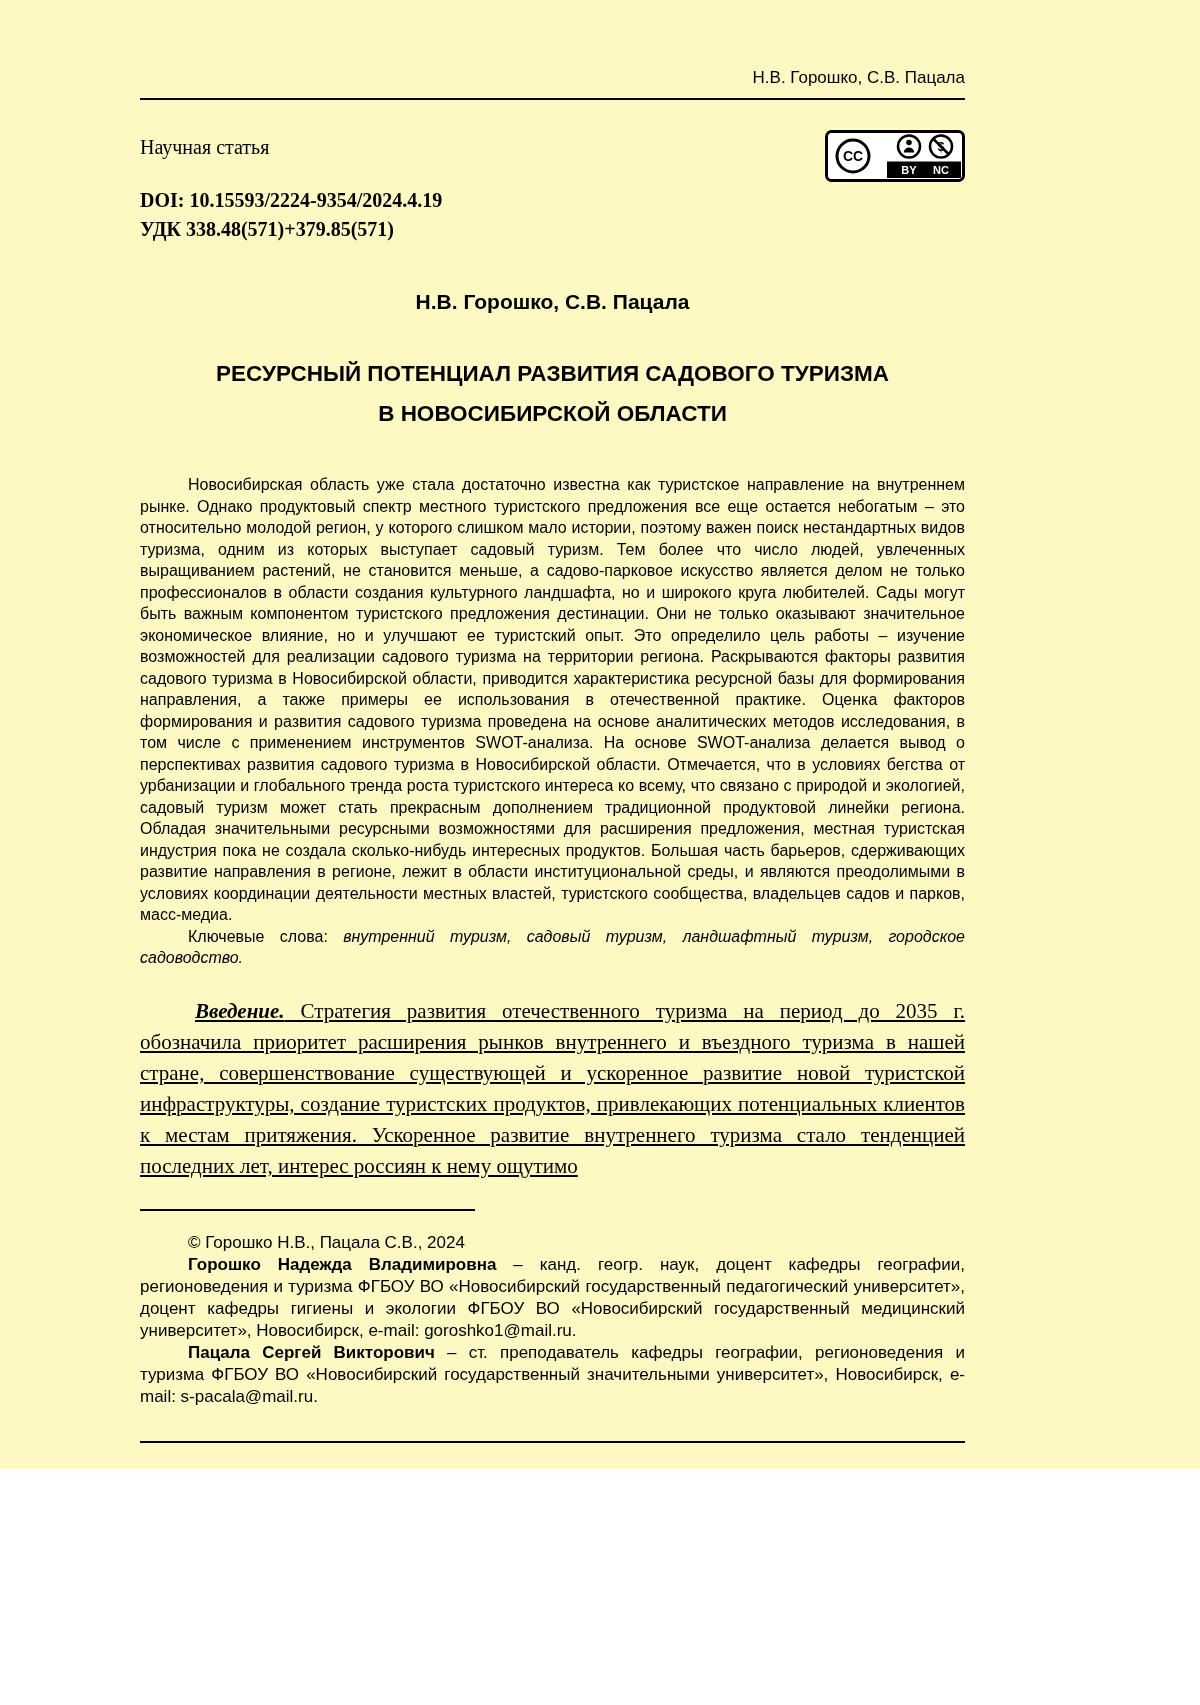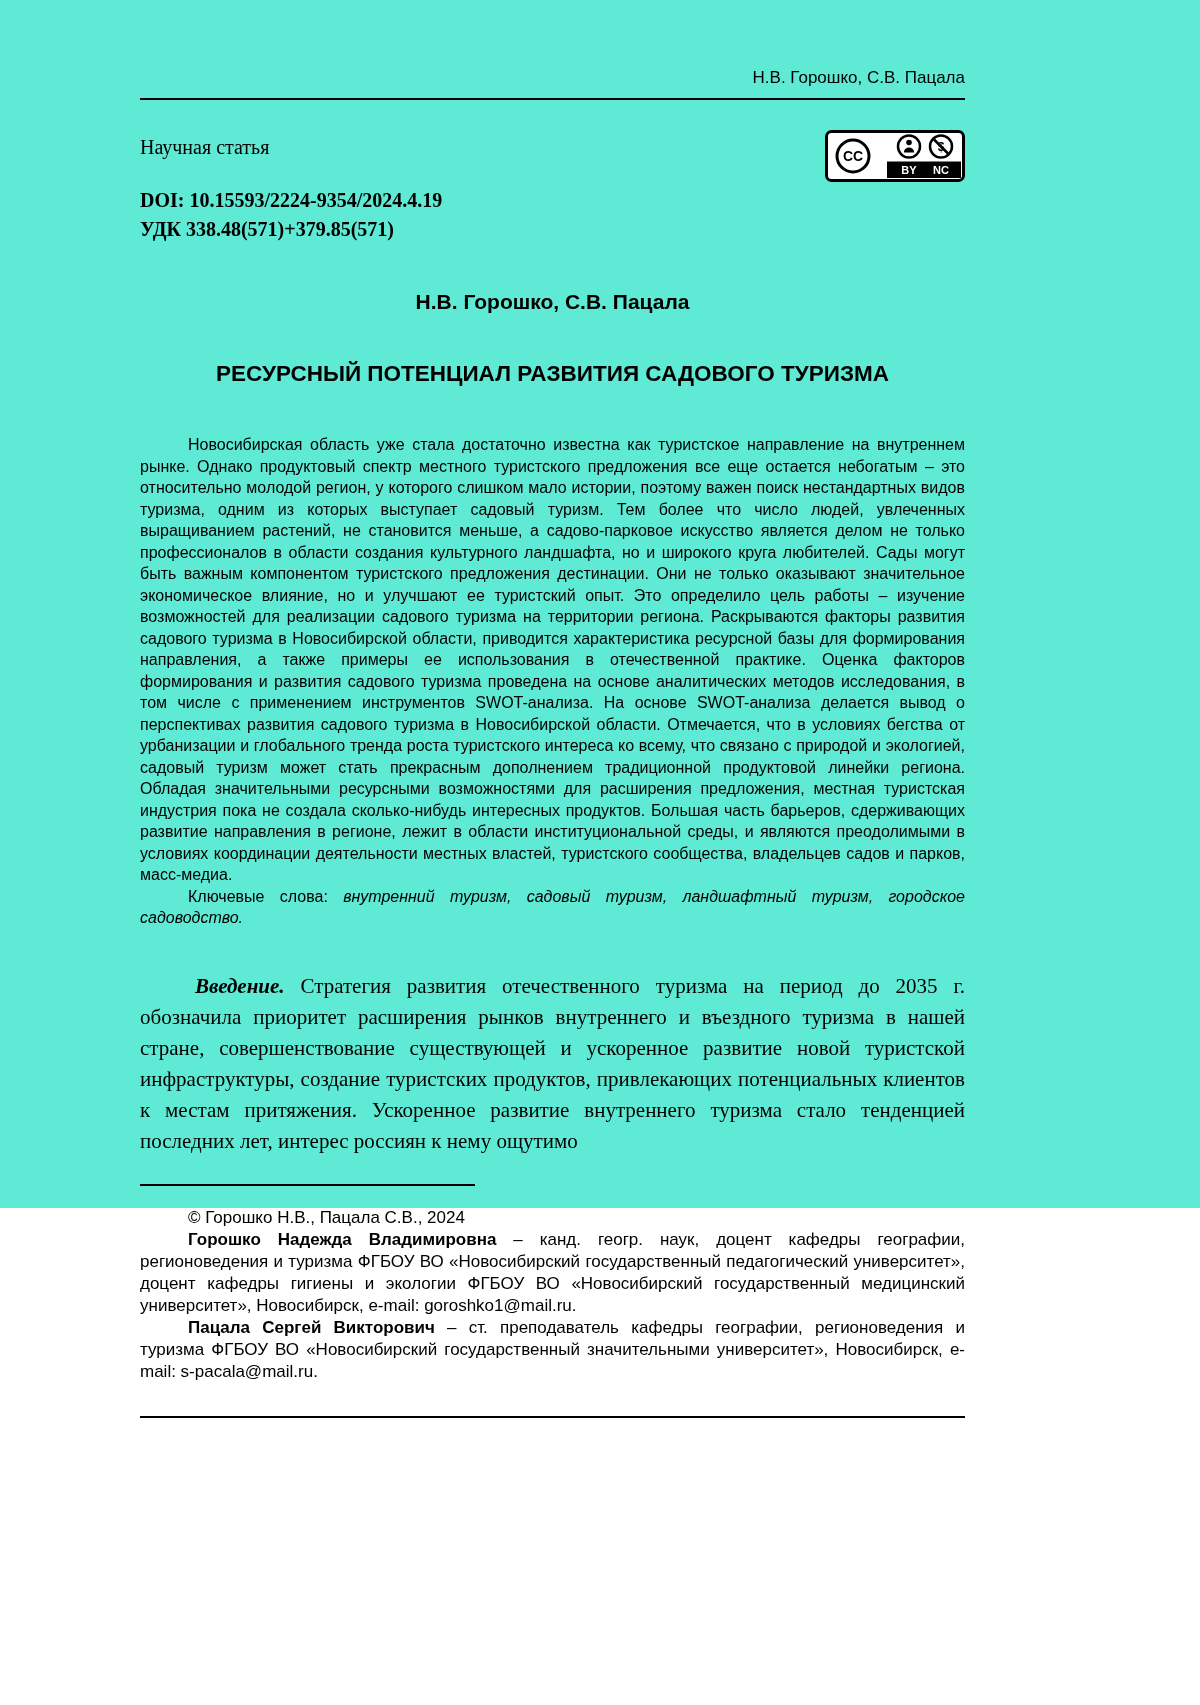--- a/index.html
+++ b/index.html
@@ -6,23 +6,23 @@
   html, body { background: #ffffff; }
   body {
     width: 1200px;
     height: 1705px;
     color: #000;
     font-family: "Liberation Serif", serif;
     overflow: hidden;
   }
   .page {
     width: 1200px;
-    height: 1208px;
+    height: 1469px;
     padding: 68px 235px 30px 140px;
-    background: #5eead4;
+    background: #fef9c3;
   }
   .running-header {
     text-align: right;
     font-family: "Liberation Sans", sans-serif;
     font-size: 17px;
     padding-bottom: 10px;
     border-bottom: 2px solid #000;
   }
   .meta-row {
     margin-top: 36px;
@@ -51,26 +51,27 @@
   .abstract-block {
     margin-top: 40px;
     font-family: "Liberation Sans", sans-serif;
     font-size: 16px;
     line-height: 21.5px;
     text-align: justify;
   }
   .abstract-block p { text-indent: 48px; }
   .keywords-italic { font-style: italic; }
   .intro {
-    margin-top: 42px;
+    margin-top: 27px;
     font-family: "Liberation Serif", serif;
     font-size: 21px;
     line-height: 31px;
     text-align: justify;
     text-indent: 55px;
+    text-decoration: underline;
   }
   .intro-lead { font-weight: bold; font-style: italic; }
   .footnote-rule {
     width: 335px;
     border-top: 2px solid #000;
     margin: 27px 0 21px 0;
   }
   .footnote {
     font-family: "Liberation Sans", sans-serif;
     font-size: 17px;
@@ -122,20 +123,21 @@
         <text x="84" y="43.5" text-anchor="middle" font-family="Liberation Sans, sans-serif" font-size="11" font-weight="bold" fill="#ffffff">BY</text>
         <text x="116" y="43.5" text-anchor="middle" font-family="Liberation Sans, sans-serif" font-size="11" font-weight="bold" fill="#ffffff">NC</text>
       </svg>
     </div>
   </div>
 
   <div class="byline">Н.В. Горошко, С.В. Пацала</div>
 
   <div class="title">
     <div>РЕСУРСНЫЙ ПОТЕНЦИАЛ РАЗВИТИЯ САДОВОГО ТУРИЗМА</div>
+    <div>В НОВОСИБИРСКОЙ ОБЛАСТИ</div>
   </div>
 
   <div class="abstract-block">
     <p>Новосибирская область уже стала достаточно известна как туристское направление на внутреннем рынке. Однако продуктовый спектр местного туристского предложения все еще остается небогатым – это относительно молодой регион, у которого слишком мало истории, поэтому важен поиск нестандартных видов туризма, одним из которых выступает садовый туризм. Тем более что число людей, увлеченных выращиванием растений, не становится меньше, а садово-парковое искусство является делом не только профессионалов в области создания культурного ландшафта, но и широкого круга любителей. Сады могут быть важным компонентом туристского предложения дестинации. Они не только оказывают значительное экономическое влияние, но и улучшают ее туристский опыт. Это определило цель работы – изучение возможностей для реализации садового туризма на территории региона. Раскрываются факторы развития садового туризма в Новосибирской области, приводится характеристика ресурсной базы для формирования направления, а также примеры ее использования в отечественной практике. Оценка факторов формирования и развития садового туризма проведена на основе аналитических методов исследования, в том числе с применением инструментов SWOT-анализа. На основе SWOT-анализа делается вывод о перспективах развития садового туризма в Новосибирской области. Отмечается, что в условиях бегства от урбанизации и глобального тренда роста туристского интереса ко всему, что связано с природой и экологией, садовый туризм может стать прекрасным дополнением традиционной продуктовой линейки региона. Обладая значительными ресурсными возможностями для расширения предложения, местная туристская индустрия пока не создала сколько-нибудь интересных продуктов. Большая часть барьеров, сдерживающих развитие направления в регионе, лежит в области институциональной среды, и являются преодолимыми в условиях координации деятельности местных властей, туристского сообщества, владельцев садов и парков, масс-медиа.</p>
     <p><span>Ключевые слова: </span><span class="keywords-italic">внутренний туризм, садовый туризм, ландшафтный туризм, городское садоводство.</span></p>
   </div>
 
   <p class="intro"><span class="intro-lead">Введение.</span><span> Стратегия развития отечественного туризма на период до 2035 г. обозначила приоритет расширения рынков внутреннего и въездного туризма в нашей стране, совершенствование существующей и ускоренное развитие новой туристской инфраструктуры, создание туристских продуктов, привлекающих потенциальных клиентов к местам притяжения. Ускоренное развитие внутреннего туризма стало тенденцией последних лет, интерес россиян к нему ощутимо</span></p>
 
   <div class="footnote-rule"></div>

